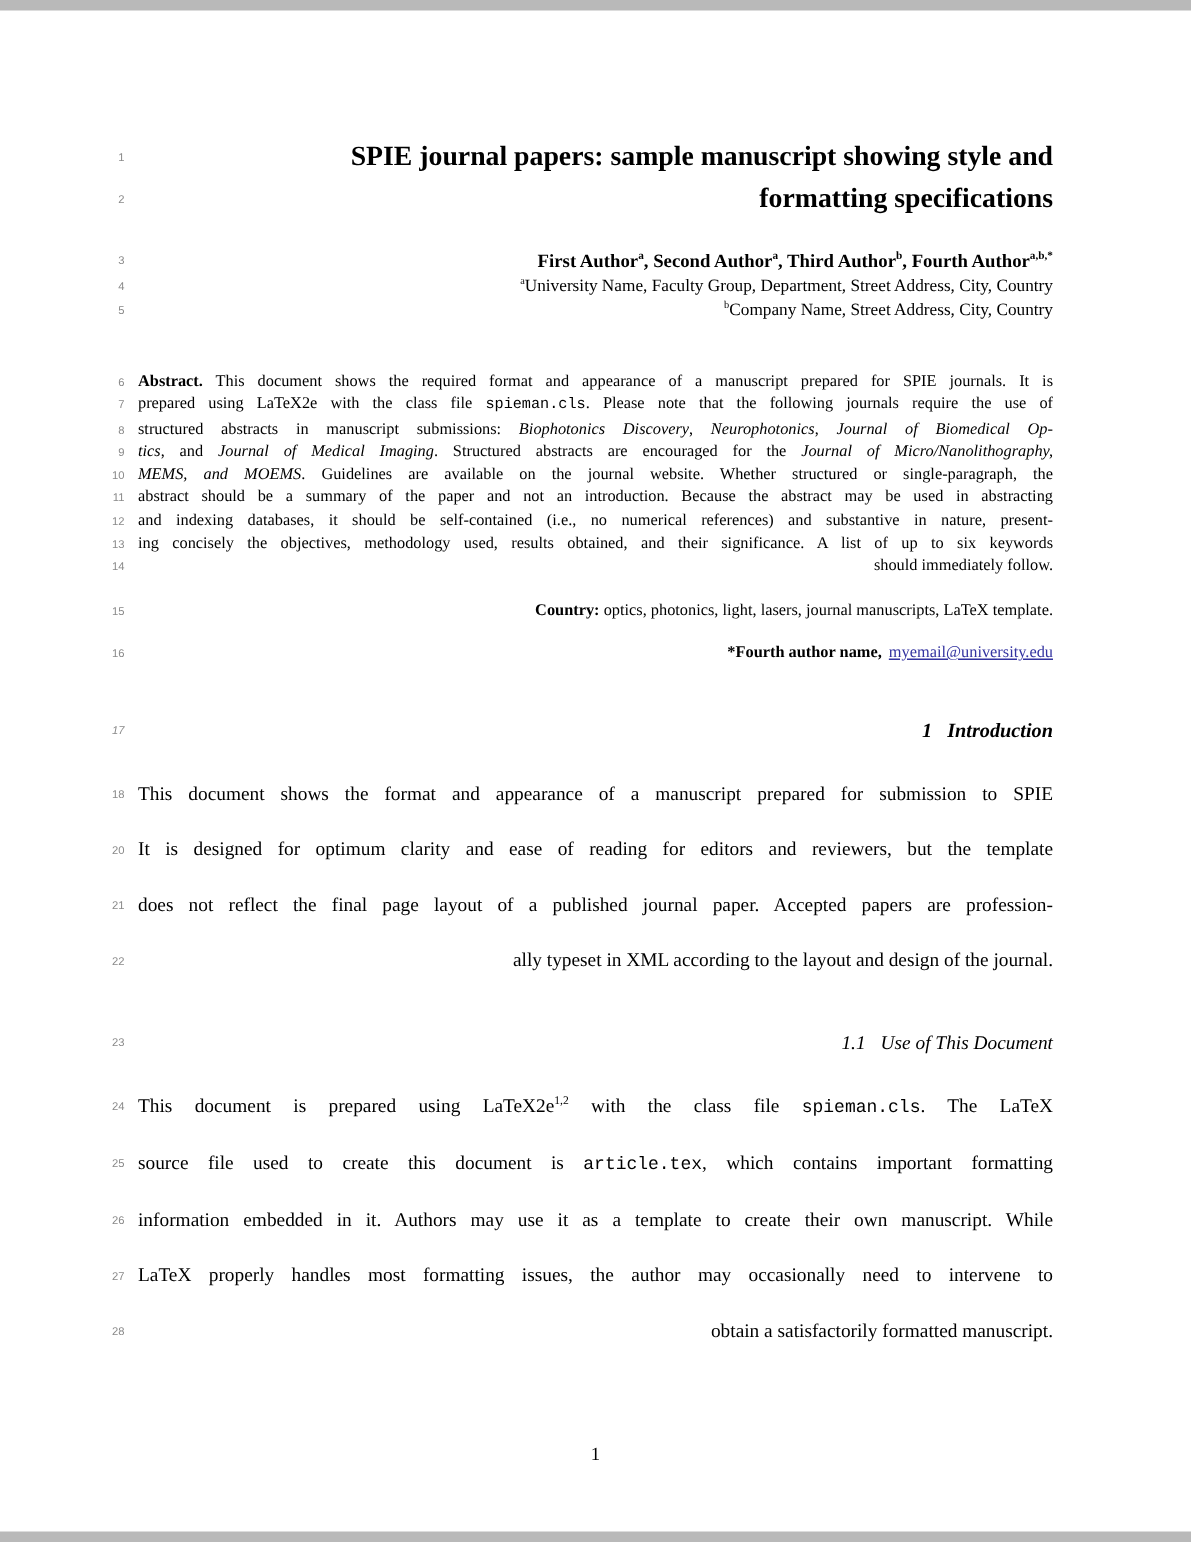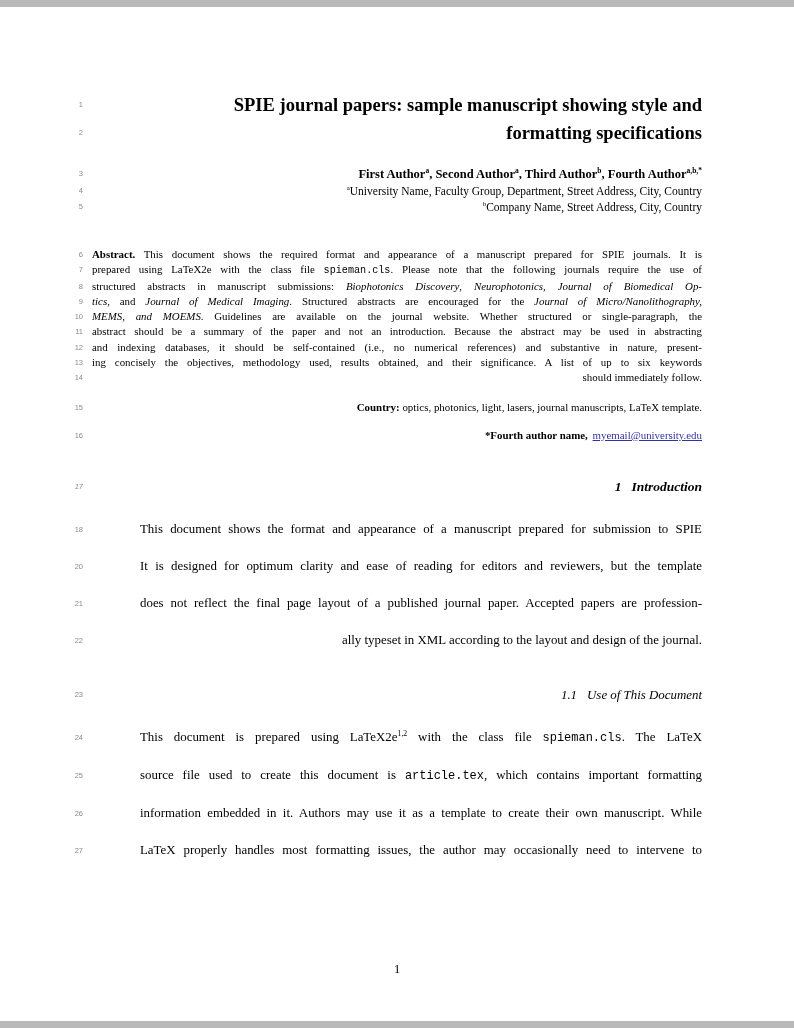--- a/index.html
+++ b/index.html
@@ -46,21 +46,21 @@
 
   .keywords { margin-top: 14px; }
   .contact { margin-top: 13px; }
 
   .section { margin-top: 34px; font-style: italic; }
   .section .line { line-height: 20px; }
   .section .line-text { font-size: 13.5px; font-weight: bold; }
 
   .body-par { margin-top: 14px; }
   .body-par .line { line-height: 37px; }
-  .body-par .line-text { font-size: 12.9px; margin-left: 48px; }
+  .body-par .line-text { font-size: 12.9px; }
 
   .subsection { margin-top: 26px; }
   .subsection .line { line-height: 20px; }
   .subsection .line-text { font-size: 12.9px; font-style: italic; }
 
   .run-b { font-weight: bold; }
   .run-i { font-style: italic; }
   .run-m { font-family: "Liberation Mono", monospace; font-size: 0.93em; }
   .run-sup { vertical-align: super; font-size: 0.6em; line-height: 0; }
   .run-secnum { margin-right: 10px; }
@@ -192,16 +192,20 @@
           <span class="line-text"><span>source file used to create this document is </span><span class="run-m">article.tex</span><span>, which contains important formatting</span></span>
         </div>
         <div class="line just">
           <span class="lineno">26</span>
           <span class="line-text"><span>information embedded in it. Authors may use it as a template to create their own manuscript. While</span></span>
         </div>
         <div class="line just">
           <span class="lineno">27</span>
           <span class="line-text"><span>LaTeX properly handles most formatting issues, the author may occasionally need to intervene to</span></span>
         </div>
+        <div class="line">
+          <span class="lineno">28</span>
+          <span class="line-text"><span>obtain a satisfactorily formatted manuscript.</span></span>
+        </div>
       </div>
     </div>
   <div class="footer-pageno">1</div>
 </div>
 
 </body></html>

